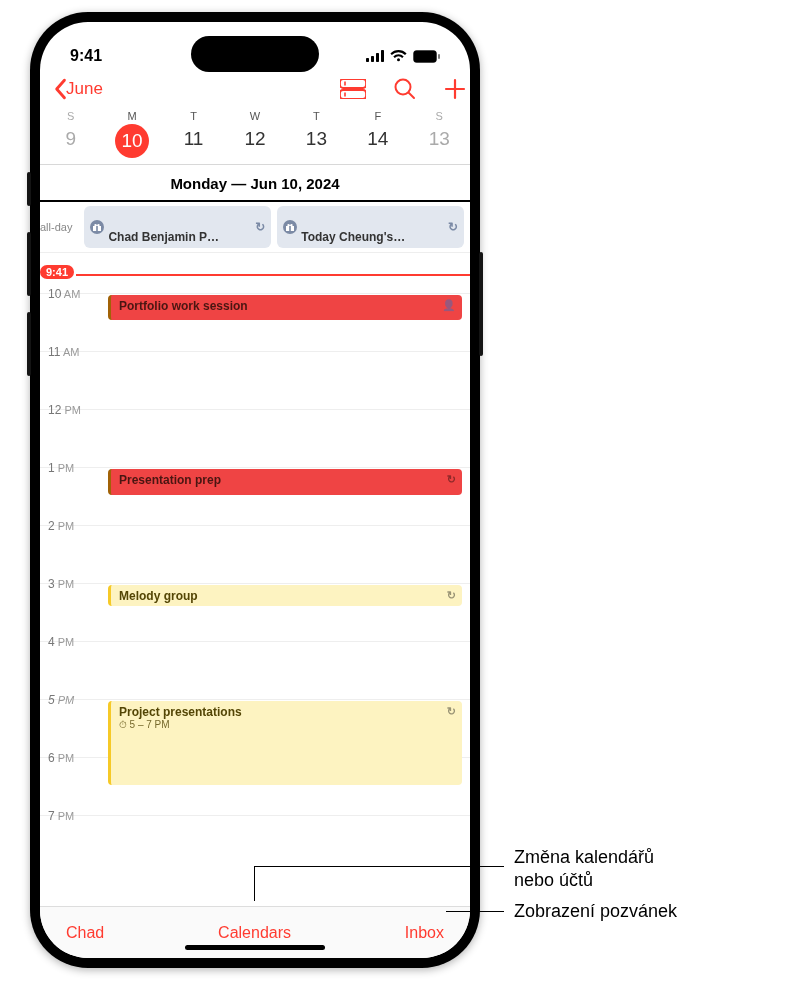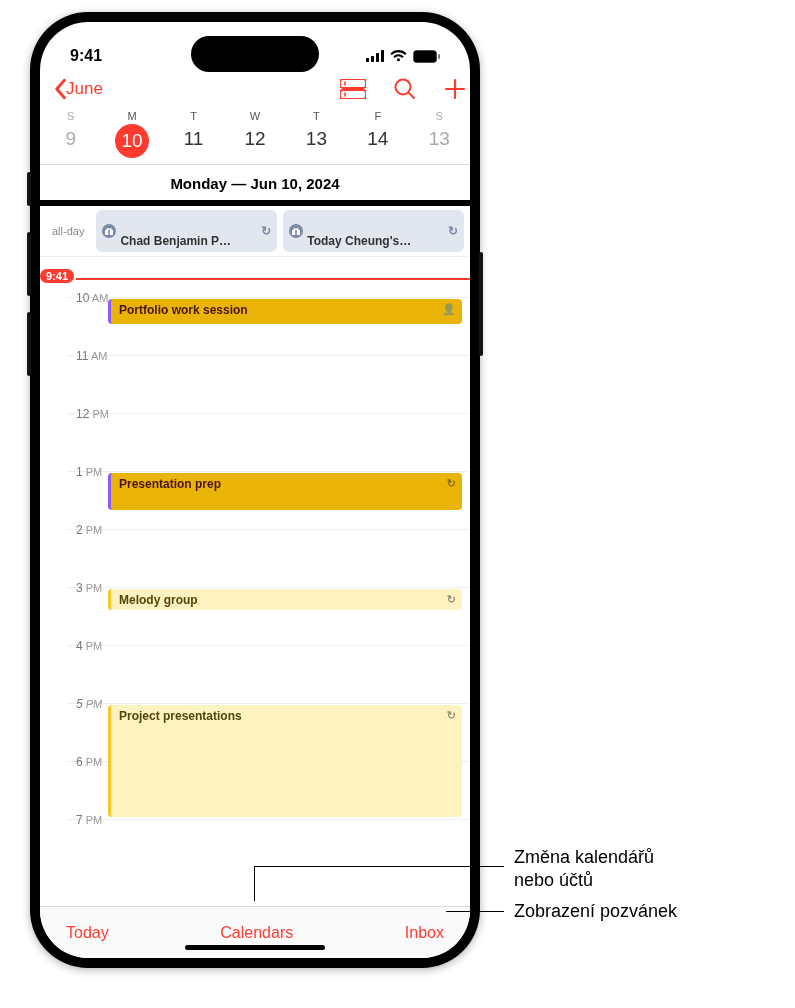--- a/index.html
+++ b/index.html
@@ -76,43 +76,43 @@
   .week-col { flex:1; text-align:center; }
   .week-day-letter { font-size:11px; color:#555; font-weight:500; }
   .week-day-letter.wknd { color:#aaa; }
   .week-day-num { font-size:19px; color:#333; margin:6px 0 10px; }
   .week-day-num.wknd { color:#aaa; }
   .week-day-num.selected {
     background:#ff3b30; color:#fff; width:34px; height:34px;
     border-radius:50%; display:inline-flex; align-items:center;
     justify-content:center; margin:2px 0 6px;
   }
-  .current-date { text-align:center; font-weight:600; font-size:15px; padding:10px 0 8px; border-bottom:6px solid #000000; }
-  .allday-row { display:flex; align-items:center; gap:6px; padding:4px 6px 4px 12px; border-bottom:1px solid #eee; }
+  .current-date { text-align:center; font-weight:600; font-size:15px; padding:10px 0 8px; border-bottom:2px solid #000000; }
+  .allday-row { display:flex; align-items:center; gap:6px; padding:4px 6px 4px 0; border-bottom:1px solid #eee; }
   .allday-label { font-size:11px; color:#888; margin-right:6px; }
   .allday-chip {
     flex:1; background:#e2e7ef; border-radius:6px; padding:4px 6px;
     display:flex; align-items:center; gap:4px; font-size:12px; font-weight:600;
     color:#333; overflow:hidden; white-space:nowrap;
   }
   .allday-chip .txt { flex:1; overflow:hidden; text-overflow:ellipsis;margin-top:20px; }
   .gift-icon {
     width:14px; height:14px; border-radius:50%; background:#7b8aa5;
     display:inline-flex; align-items:center; justify-content:center; flex:0 0 14px;
   }
   .repeat-icon { color:#7b8aa5; font-size:12px; }
   .timeline { flex:1; position:relative; overflow:hidden; }
-  .hour-row { position:absolute; left:0; right:0; border-top:1px solid #eee;margin-left:28px; }
+  .hour-row { position:absolute; left:0; right:0; border-top:1px solid #eee; }
   .hour-label { position:absolute; left:8px; top:-7px; font-size:11px; color:#999; }
   .hour-label .num { font-size:12px; color:#777; }
   .event {
     position:absolute; left:68px; right:8px; border-radius:4px;
     padding:4px 8px; font-size:12px; font-weight:600; overflow:hidden;
   }
-  .event.red { background:#eab308; border-left:3px solid #8b5cf6; color:#4a1612; }
+  .event.red { background:#ef4444; border-left:3px solid #a16207; color:#4a1612; }
   .event.yellow { background:#fdf3c1; border-left:3px solid #f6c927; color:#544606; }
   .event.purple { background:#fff; color:#222; }
   .event .subtime { font-size:10px; font-weight:500; opacity:.8; display:flex; align-items:center; gap:2px; }
   .event .top-icons { position:absolute; right:6px; top:4px; font-size:11px; color:rgba(0,0,0,.4); }
   .purple-dot {
     display:inline-block; width:11px; height:11px; border:2px solid #a259d9;
     border-radius:50%; margin-right:6px; vertical-align:-1px; background:#fff;
   }
   .now-line { position:absolute; left:0; right:0; }
   .now-line .bar { position:absolute; left:36px; right:0; height:2px; background:#ff3b30; }
@@ -273,27 +273,27 @@
           <span class="hour-label"><span class="num">6</span> PM</span>
         </div>
         <div class="hour-row" style="top: 562px;">
           <span class="hour-label"><span class="num">7</span> PM</span>
         </div>
         <div class="now-line" style="top: 21.44px;">
           <div class="badge">9:41</div>
           <div class="bar"></div>
         </div>
         <div class="event red" style="top: 42px; height: 25px;"><span>Portfolio work session</span><span class="top-icons">👤</span></div>
-        <div class="event red" style="top: 216px; height: 37px;"><span>Presentation prep</span><span class="top-icons">↻</span></div>
+        <div class="event red" style="top: 216px; height: 26px;"><span>Presentation prep</span><span class="top-icons">↻</span></div>
         <div class="event yellow" style="top: 332px; height: 21.2px;"><span>Melody group</span><span class="top-icons">↻</span></div>
-        <div class="event yellow" style="top: 448px; height: 112px;"><span>Project presentations</span><span class="top-icons">↻</span></div>
+        <div class="event yellow" style="top: 448px; height: 84px;"><span>Project presentations</span><span class="top-icons">↻</span><div class="subtime">⏱ 5 – 7 PM</div></div>
       </div>
 
     <div class="bottom-bar">
-      <span class="btn">Today</span>
+      <span class="btn">Chad</span>
       <span class="btn">Calendars</span>
       <span class="btn">Inbox</span>
     </div>
 
     <div class="home-ind"></div>
   </div>
 </div>
 
 <div class="callout-line v" style="left:254px; top:866px; height:35px;"></div>
 <div class="callout-line" style="left:254px; top:866px; width:250px;"></div>

